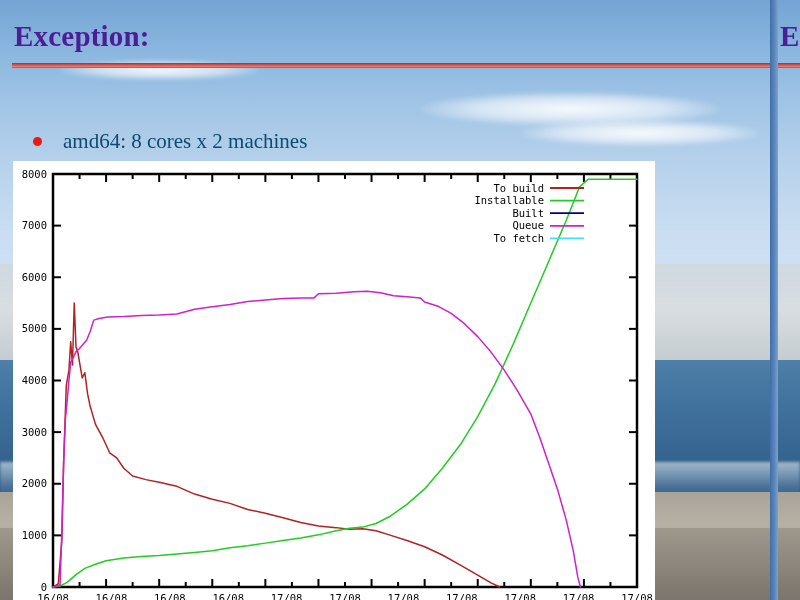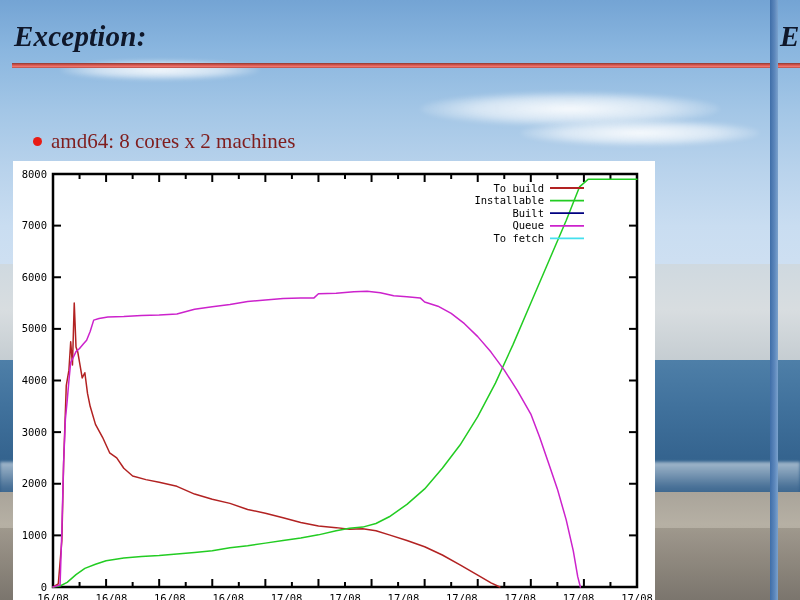--- a/index.html
+++ b/index.html
@@ -70,24 +70,23 @@
   .slide-sep {
     position: absolute; top: 0; bottom: 0; left: 770px; width: 8px;
     background: linear-gradient(90deg, #3f6ea8 0%, #5b86bb 55%, #7ba2cd 100%);
   }
 
   .slide-title {
     position: absolute;
     font-family: "Liberation Serif", serif;
     font-weight: bold;
     font-size: 29px;
-    color: #0f172a;
+    color: #4c1d95;
     letter-spacing: .2px;
     white-space: nowrap;
-    font-style: italic;
   }
   .slide-main .slide-title { left: 14px; top: 20px; }
   .slide-next .slide-title { left: 2px;  top: 20px; }
 
   .title-rule {
     position: absolute;
     height: 5px;
     background: linear-gradient(180deg, #8c3a33 0%, #d9544c 40%, #ef7a72 75%, #b0443c 100%);
   }
   .slide-main .title-rule { left: 12px; width: 758px; top: 63px; }
@@ -98,22 +97,23 @@
     display: flex; align-items: center; gap: 9px;
   }
   .bullet-dot {
     width: 9px; height: 9px; border-radius: 50%;
     background: #e81b14;
     flex: none;
   }
   .bullet-text {
     font-family: "Liberation Serif", serif;
     font-size: 21px;
-    color: #7f1d1d;
+    color: #0c4a6e;
     white-space: nowrap;
+    margin-left: 12px;
   }
 
   
   .chart-panel {
     position: absolute;
     background: #ffffff;
   }
   .chart-main {
     left: 13px; top: 161px; width: 642px; height: 439px;
   }

